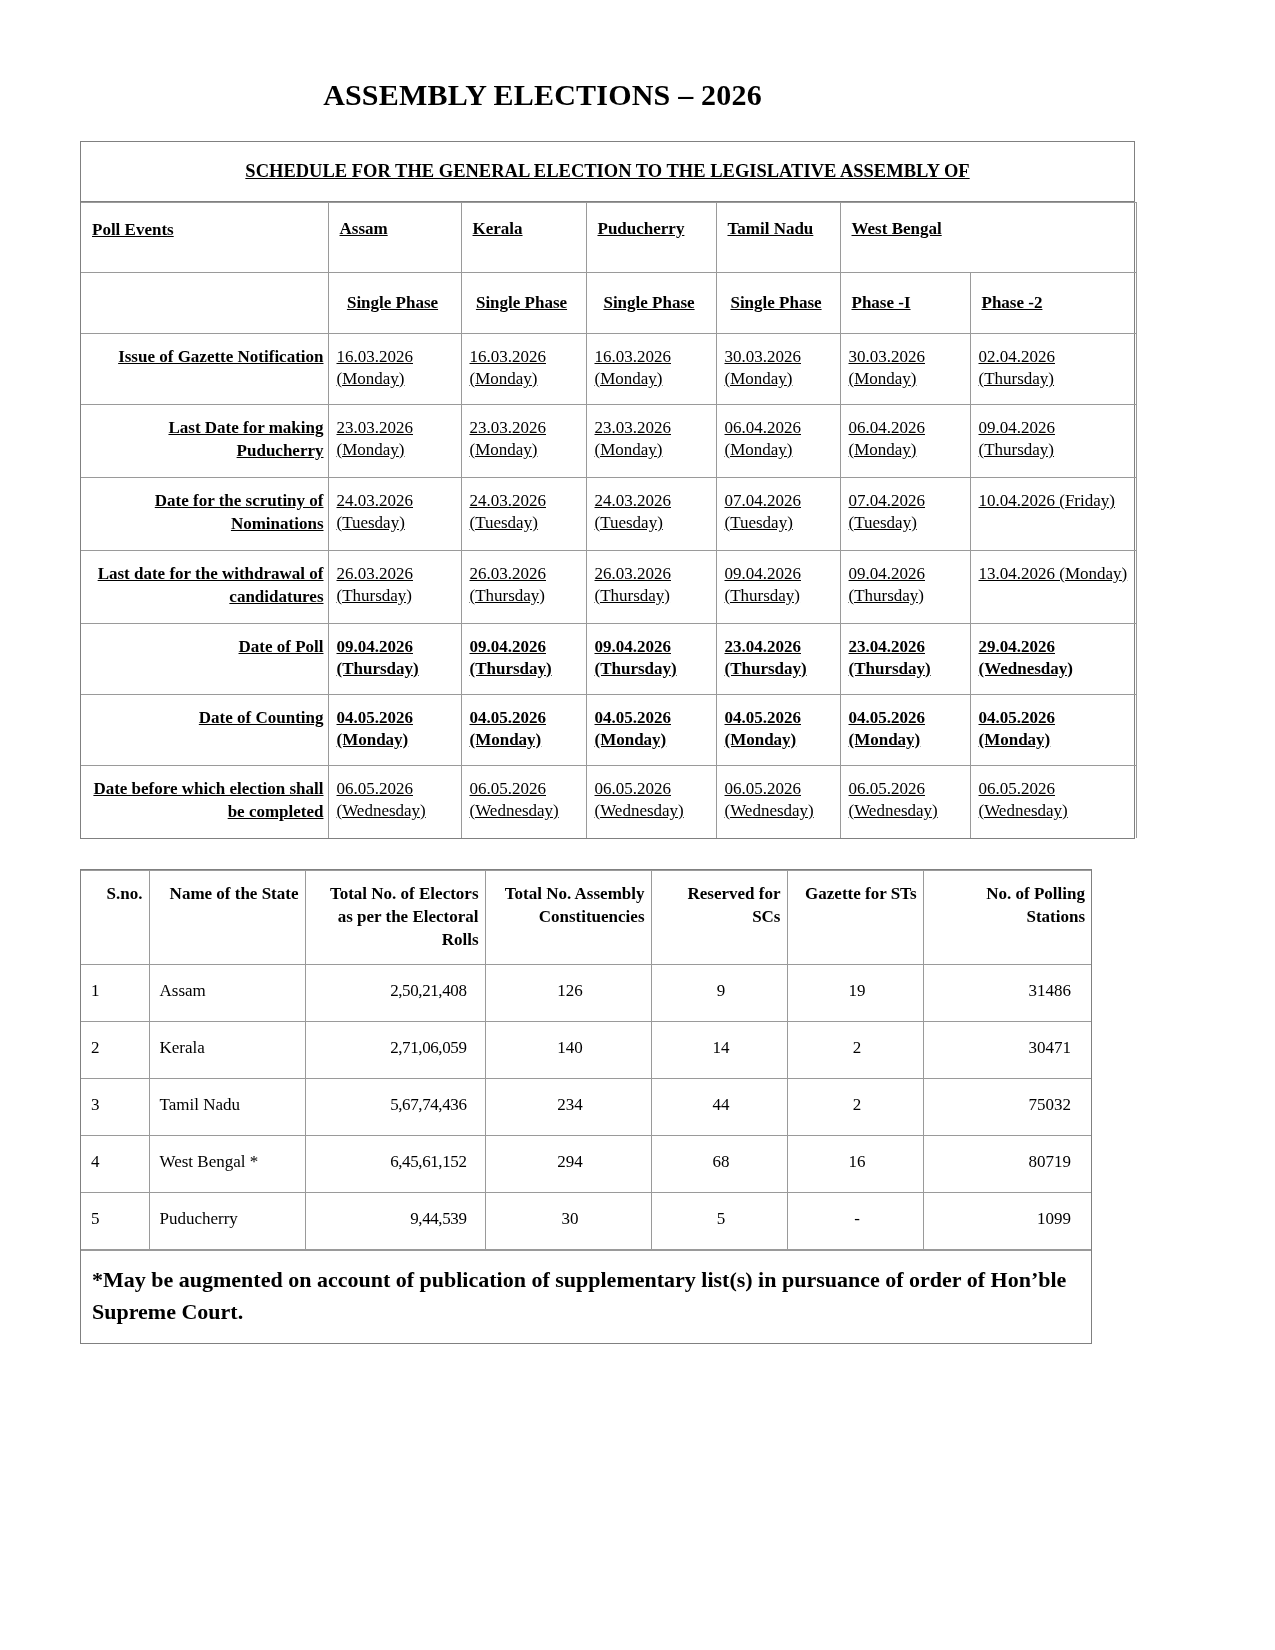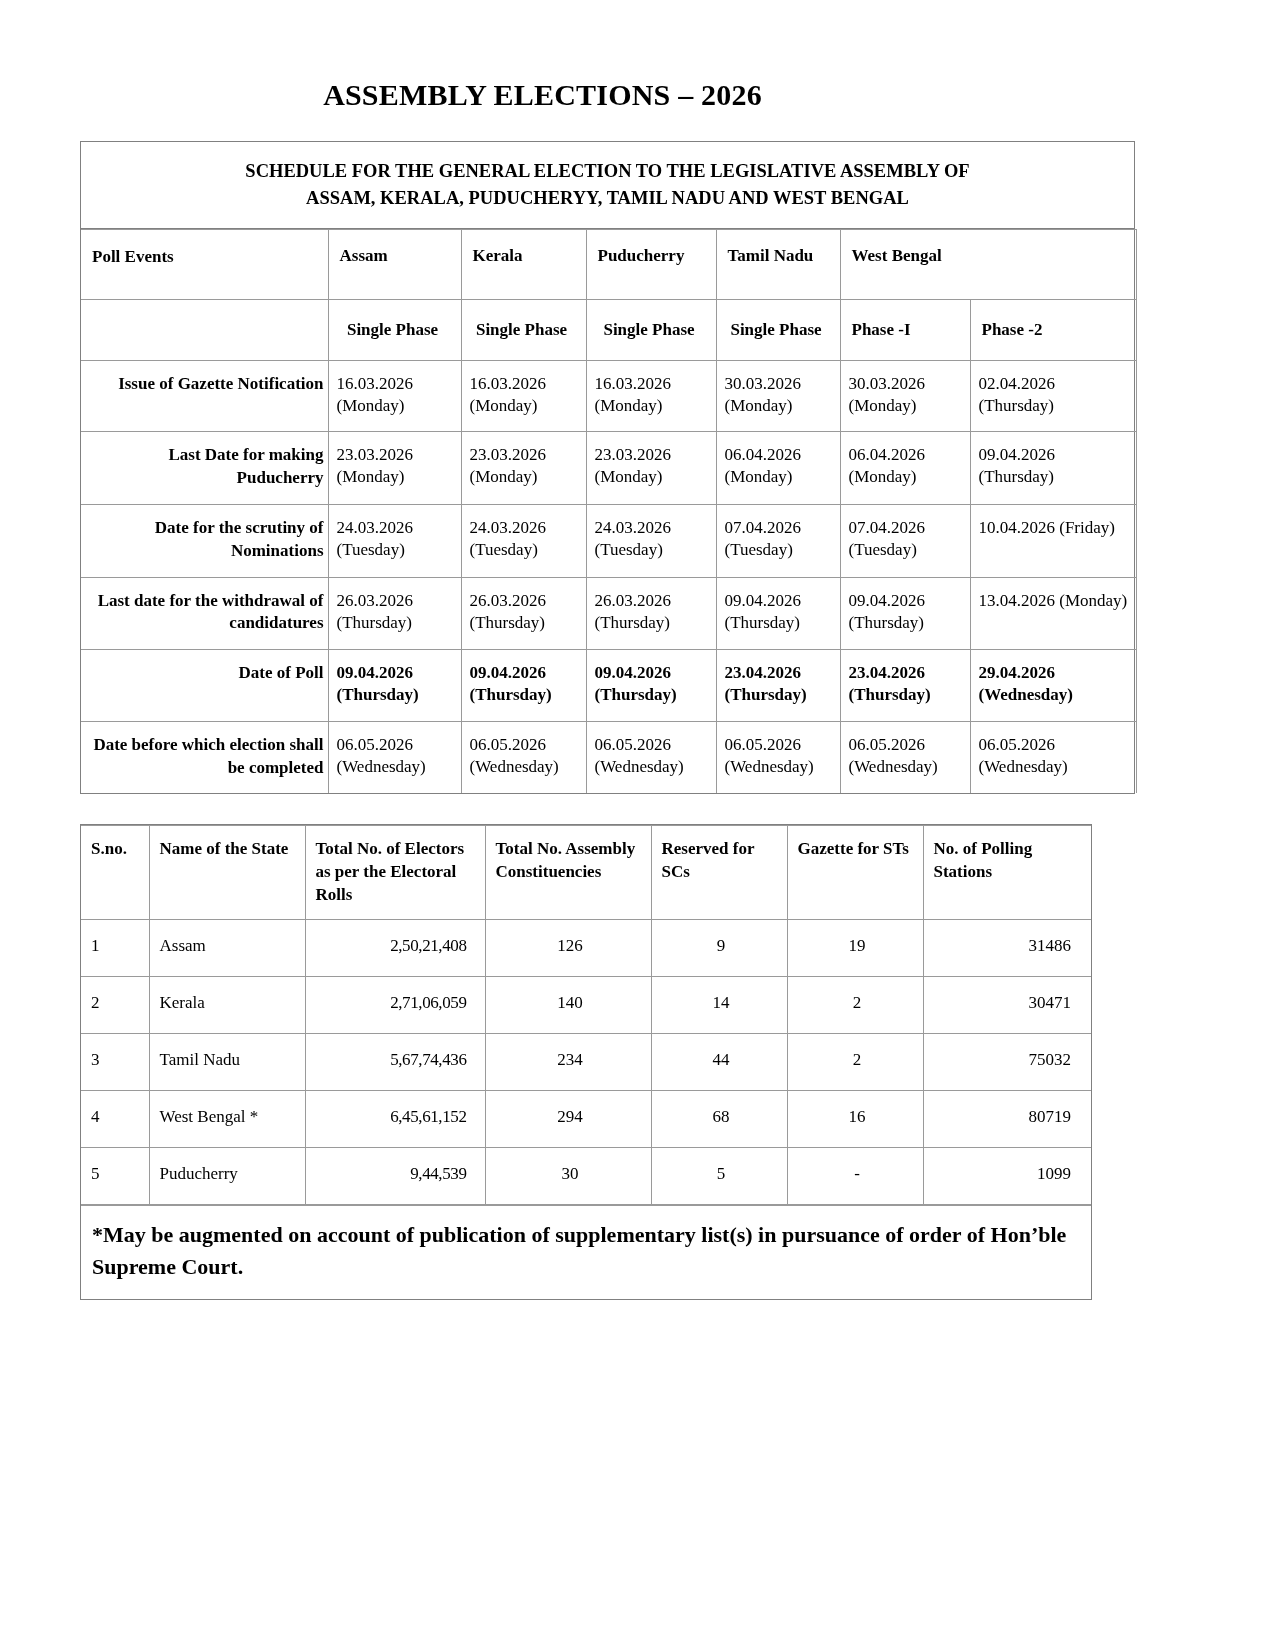--- a/index.html
+++ b/index.html
@@ -32,20 +32,21 @@
     padding-top: 78px;
     padding-bottom: 0;
     line-height: 1.1;
   }
   
   .schedule-wrap {
     margin: 30px 80px 4px 80px;
     width: 1055px;
     box-sizing: border-box;
     border: 1px solid #808080;
+    text-decoration: underline;
   }
   .schedule-caption {
     text-align: center;
     font-weight: bold;
     font-size: 18.5px;
     line-height: 1.45;
     padding: 16px 26px 16px 26px;
     border-bottom: 1px solid #808080;
     box-sizing: border-box;
   }
@@ -129,21 +130,21 @@
     table-layout: fixed;
     font-size: 17px;
   }
   table.stats th, table.stats td {
     border: 1px solid #9a9a9a;
     vertical-align: top;
     box-sizing: border-box;
   }
   table.stats th {
     font-weight: bold;
-    text-align: left;
+    text-align: right;
     padding: 12px 6px 12px 10px;
     line-height: 1.35;
   }
   table.stats th.first { border-left: none; }
   table.stats th.last  { border-right: none; }
   table.stats td {
     padding: 16px 6px 20px 10px;
     font-weight: normal;
   }
   table.stats td.sno  { text-align: left; border-left: none; }
@@ -177,21 +178,20 @@
 </head>
 <body>
 
 <div class="page">
 
   <h1 class="doc-title">ASSEMBLY ELECTIONS – 2026</h1>
 
   <div class="schedule-wrap">
     <div class="schedule-caption">
       <span>SCHEDULE FOR THE GENERAL ELECTION TO THE LEGISLATIVE ASSEMBLY OF</span><br>
-      <span>ASSAM, KERALA, PUDUCHERYY, TAMIL NADU AND WEST BENGAL</span>
     </div>
 
     <table class="schedule">
       <colgroup>
         <col class="c-evt">
           <col class="c-a">
           <col class="c-k">
           <col class="c-p">
         <col class="c-t">
           <col class="c-w1">
@@ -255,20 +255,29 @@
         </tr>
         <tr class="bold-row">
           <td class="evt">Date of Poll</td>
           <td class="val">09.04.2026 (Thursday)</td>
           <td class="val">09.04.2026 (Thursday)</td>
           <td class="val">09.04.2026 (Thursday)</td>
           <td class="val">23.04.2026 (Thursday)</td>
           <td class="val">23.04.2026 (Thursday)</td>
           <td class="val">29.04.2026 (Wednesday)</td>
         </tr>
+        <tr class="bold-row">
+          <td class="evt">Date of Counting</td>
+          <td class="val">04.05.2026 (Monday)</td>
+          <td class="val">04.05.2026 (Monday)</td>
+          <td class="val">04.05.2026 (Monday)</td>
+          <td class="val">04.05.2026 (Monday)</td>
+          <td class="val">04.05.2026 (Monday)</td>
+          <td class="val">04.05.2026 (Monday)</td>
+        </tr>
         <tr class="">
           <td class="evt">Date before which election shall be completed</td>
           <td class="val">06.05.2026 (Wednesday)</td>
           <td class="val">06.05.2026 (Wednesday)</td>
           <td class="val">06.05.2026 (Wednesday)</td>
           <td class="val">06.05.2026 (Wednesday)</td>
           <td class="val">06.05.2026 (Wednesday)</td>
           <td class="val">06.05.2026 (Wednesday)</td>
         </tr>
       </tbody>

